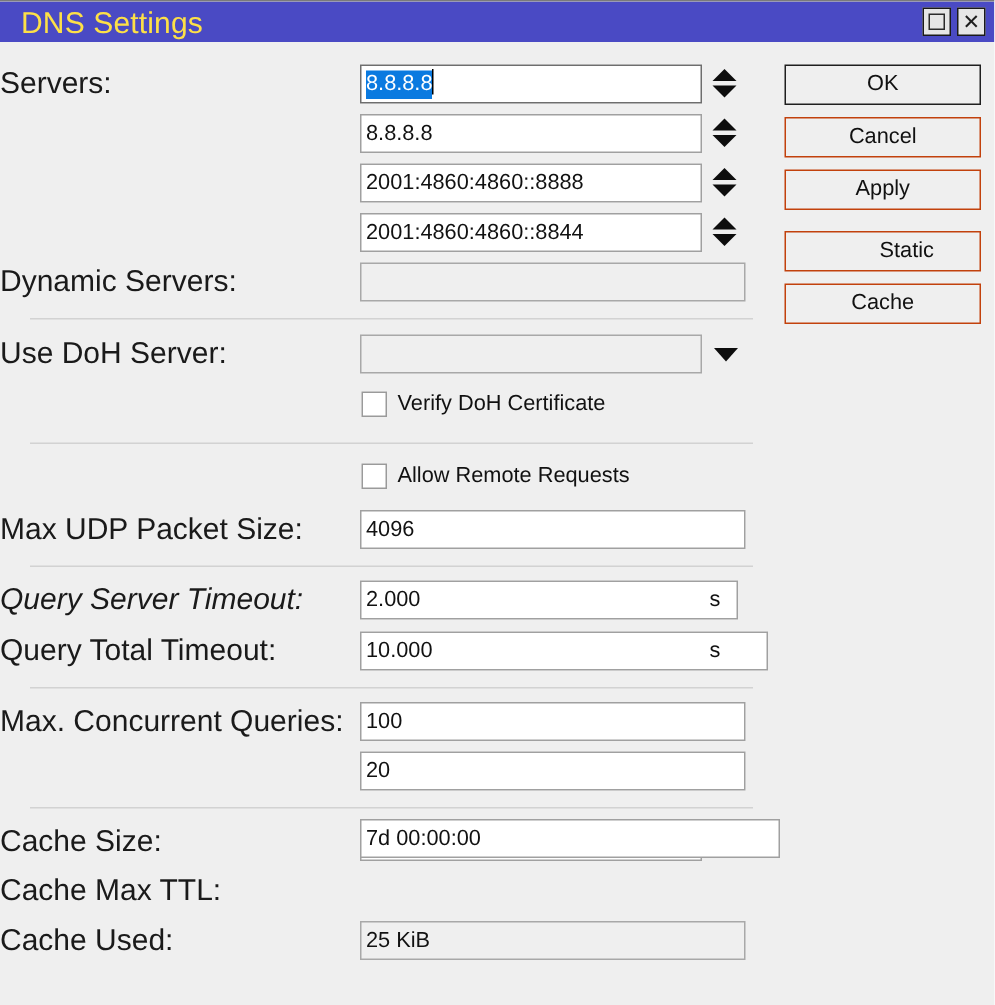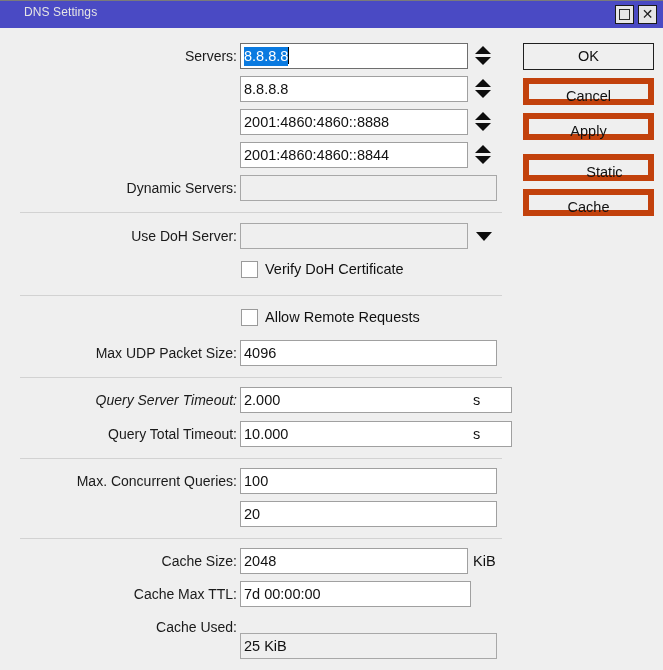--- a/index.html
+++ b/index.html
@@ -24,24 +24,24 @@
   #titlebar {
     position: absolute;
     left: 0; top: 0;
     width: 663px;
     height: 27px;
     background: #4a4ac4;
     box-sizing: border-box;
   }
   #title-text {
     position: absolute;
-    left: 24px;
+    left: 14px;
     top: 4px;
-    font-size: 12px;
-    color: #e5e5e5;
+    font-size: 20px;
+    color: #fde047;
     letter-spacing: 0.1px;
     white-space: nowrap;
   }
   .titlebtn {
     position: absolute;
     top: 4px;
     width: 19px;
     height: 19px;
     background: #e6e6e6;
     border: 1px solid #1a1a1a;
@@ -72,22 +72,21 @@
   .row {
     position: absolute;
     left: 0;
     height: 26px;
   }
   .lbl {
     position: absolute;
     right: 0;
     top: 0;
     width: 100%;
-    text-align: right;
-    font-size: 14px;
+    font-size: 20px;
     color: #1a1a1a;
     line-height: 26px;
     white-space: nowrap;
   }
   .lblbox {
     position: absolute;
     left: 0;
     top: 0;
     width: 237px;
     height: 26px;
@@ -205,21 +204,21 @@
   }
 
   
   .dlgbtn {
     position: absolute;
     left: 523px;
     width: 131px;
     height: 27px;
     box-sizing: border-box;
     background: #efefef;
-    border: 6px solid #c2410c;
+    border: 1px solid #c2410c;
     font-size: 14.5px;
     color: #111111;
     line-height: 25px;
     text-align: center;
     cursor: pointer;
     font-family: "Liberation Sans", sans-serif;
   }
   .dlgbtn.default {
     border: 1.6px solid #1f1f1f;
   }
@@ -304,21 +303,21 @@
   </div>
   <div class="field" style="left:240px; top:339px; width:257px;">4096</div>
 
   <div class="sep" style="top:376px;"></div>
 
   <div class="row" style="top:386px; width:237px;font-style:italic;">
     <div class="lblbox">
       <div class="lbl">Query Server Timeout:</div>
     </div>
   </div>
-  <div class="field" style="left:240px; top:386px; width:272px;">2.000</div>
+  <div class="field" style="left:240px; top:386px; width:252px;">2.000</div>
   <div class="unit" style="left:473px; top:386px;">s</div>
 
   <div class="row" style="top:420px; width:237px;">
     <div class="lblbox">
       <div class="lbl">Query Total Timeout:</div>
     </div>
   </div>
   <div class="field" style="left:240px; top:420px; width:272px;">10.000</div>
   <div class="unit" style="left:473px; top:420px;">s</div>
 
@@ -341,28 +340,28 @@
     </div>
   </div>
   <div class="field" style="left:240px; top:547px; width:228px;">2048</div>
   <div class="unit" style="left:473px; top:547px;">KiB</div>
 
   <div class="row" style="top:580px; width:237px;">
     <div class="lblbox">
       <div class="lbl">Cache Max TTL:</div>
     </div>
   </div>
-  <div class="field" style="left:240px; top:580px; width:231px;">7d 00:00:00</div>
+  <div class="field" style="left:240px; top:545px; width:280px;">7d 00:00:00</div>
 
   <div class="row" style="top:613px; width:237px;">
     <div class="lblbox">
       <div class="lbl">Cache Used:</div>
     </div>
   </div>
-  <div class="field disabled" style="left:240px; top:632px; width:257px;">25 KiB</div>
+  <div class="field disabled" style="left:240px; top:613px; width:257px;">25 KiB</div>
 
   <div class="dlgbtn default" style="top:42px;">OK</div>
   <div class="dlgbtn" style="top:77px;">Cancel</div>
   <div class="dlgbtn" style="top:112px;">Apply</div>
   <div class="dlgbtn" style="top:153px;padding-left:32px;">Static</div>
   <div class="dlgbtn" style="top:188px;">Cache</div>
 
 </div>
 
 </body></html>

